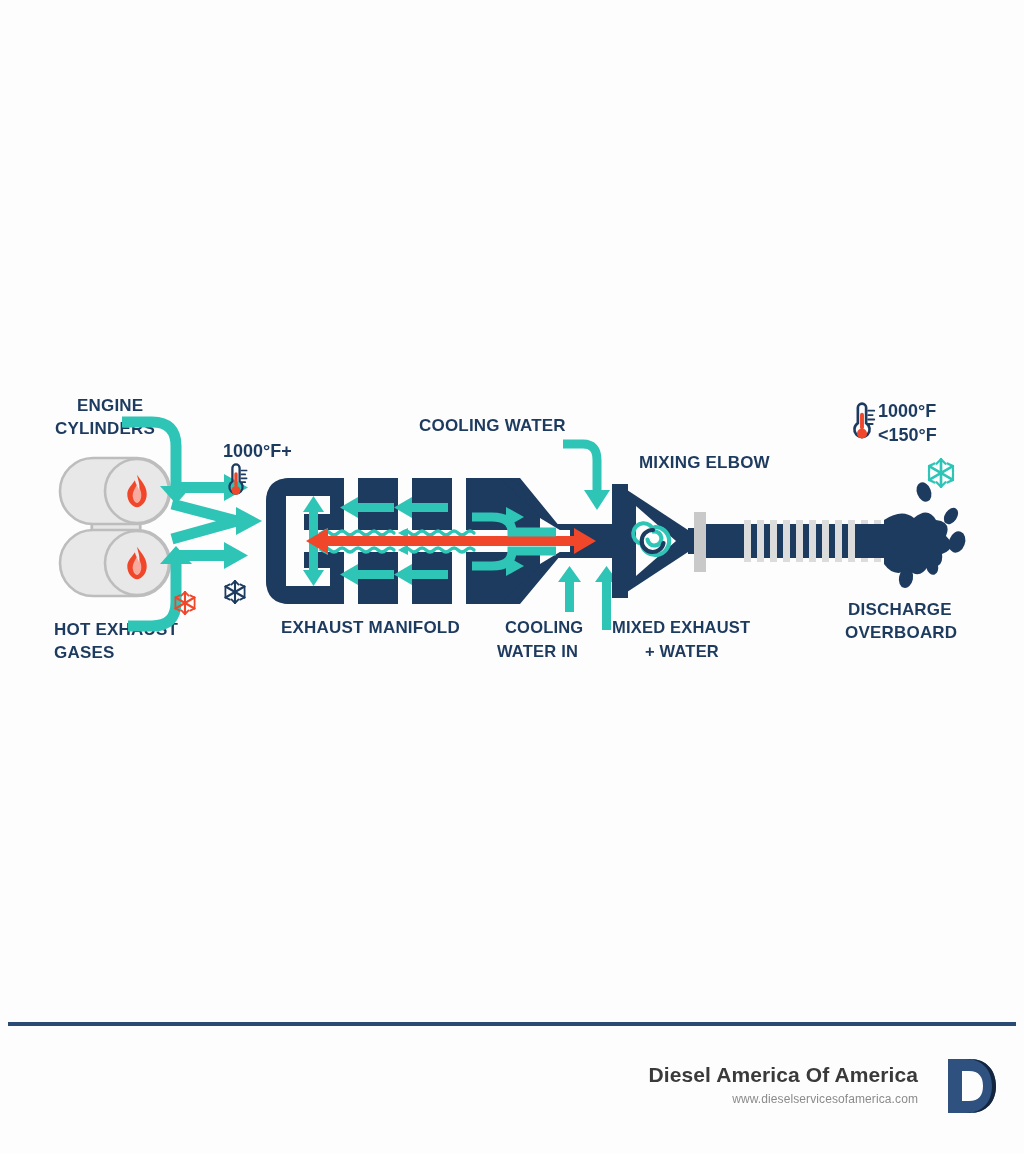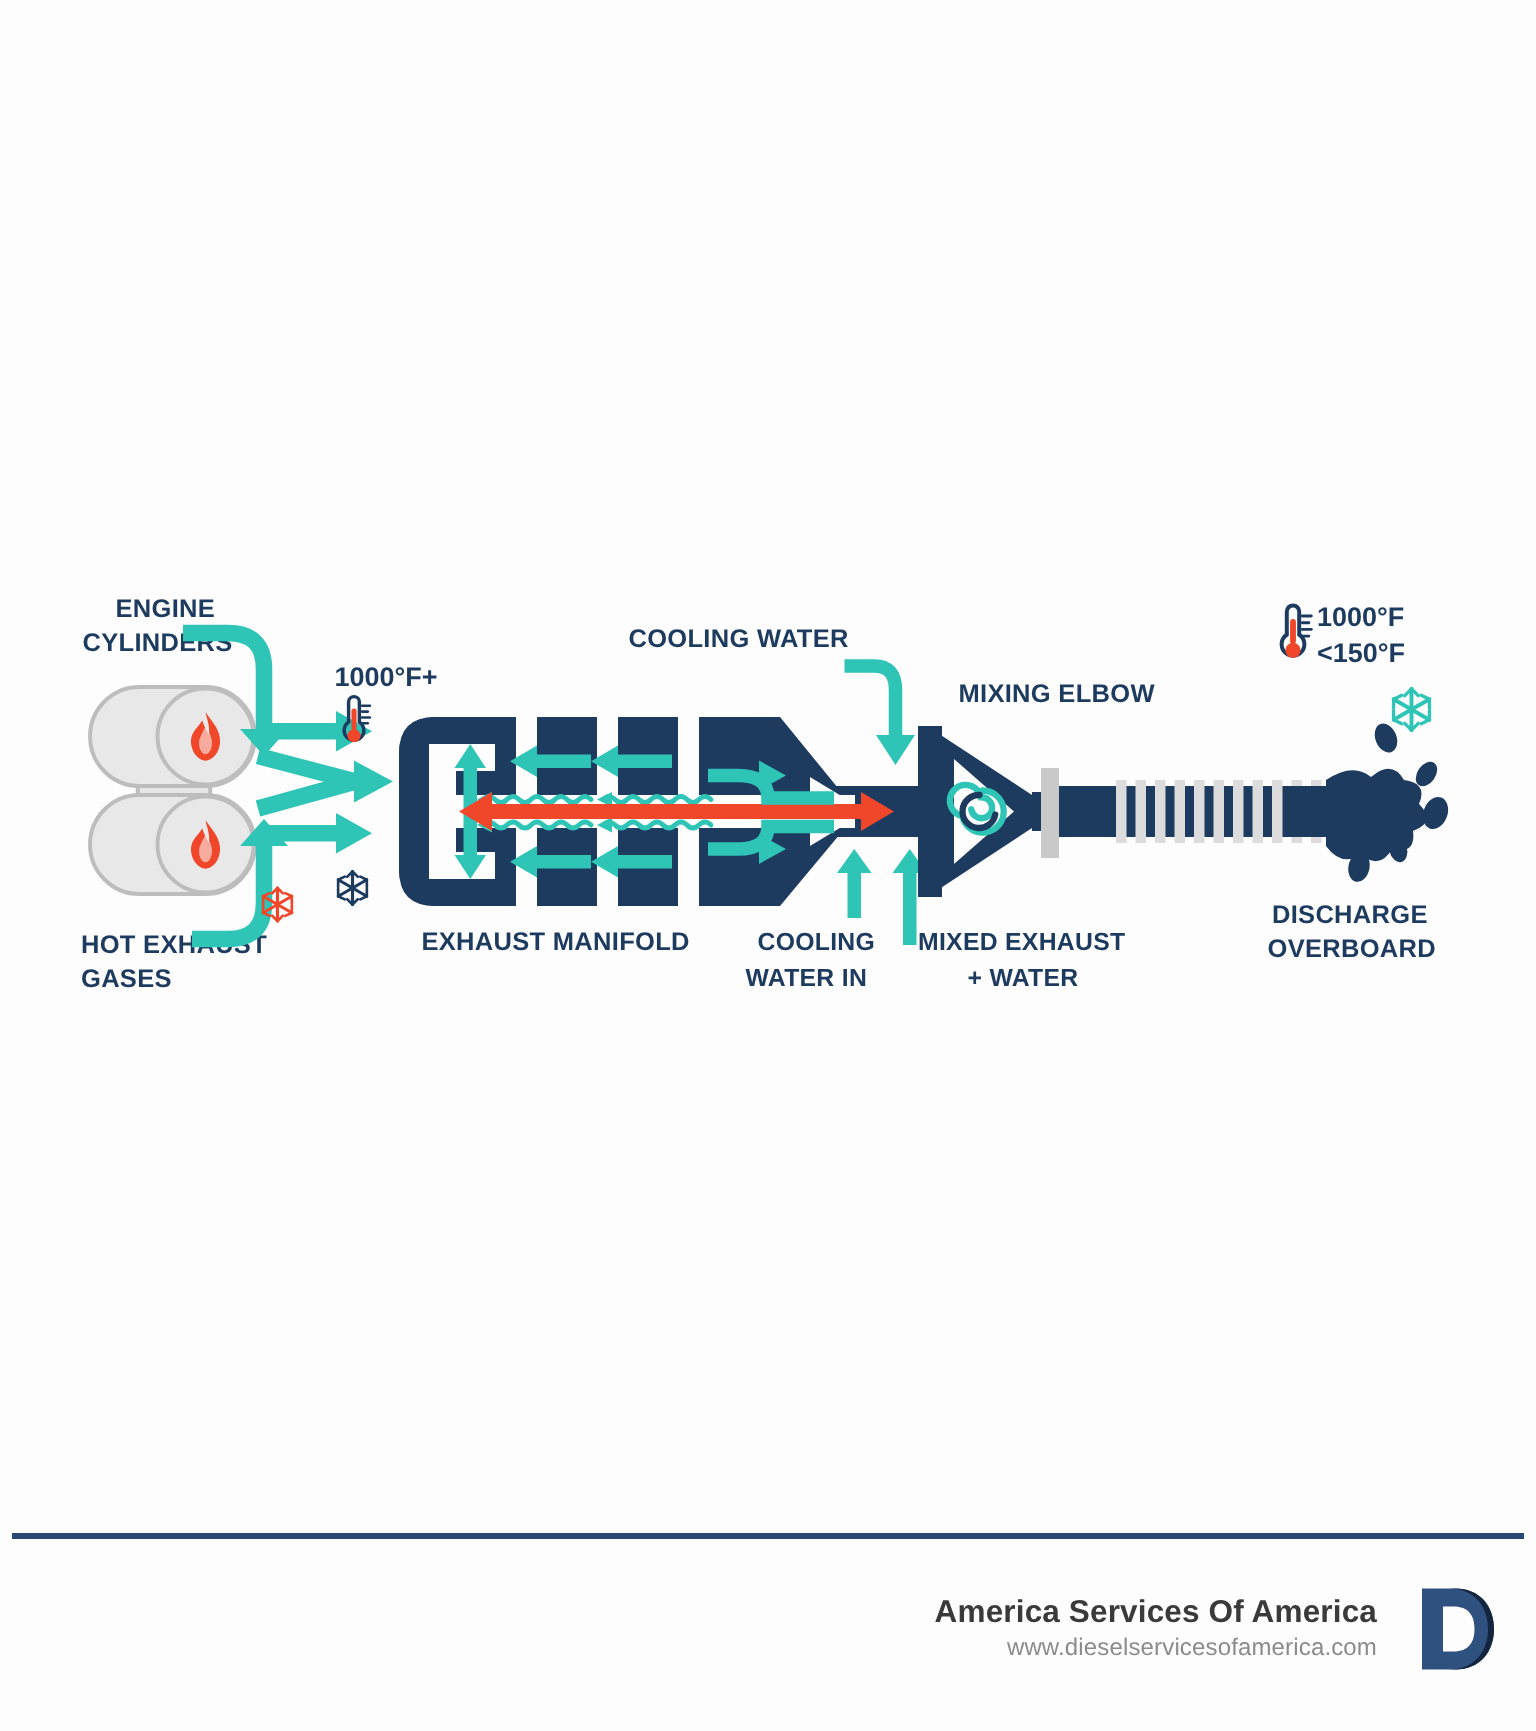--- a/index.html
+++ b/index.html
@@ -54,21 +54,21 @@
   .footer{
     position:absolute;right:22px;top:1055px;
     display:flex;align-items:center;gap:22px;
   }
   .footer-text{text-align:right;}
   .brand{
     font-size:21px;font-weight:bold;color:#3a3a3a;
     letter-spacing:0.1px;line-height:26px;
   }
   .url{
-    font-size:16px;color:#8b8b8b;line-height:22px;letter-spacing:0.1px;
+    font-size:12px;color:#8b8b8b;line-height:22px;letter-spacing:0.1px;
   }
   .logo{width:62px;height:62px;}
 </style>
 </head>
 <body>
 
 <div class="page">
 
 
   <div class="stage">
@@ -353,21 +353,21 @@
       <use href="#thermoShape"></use>
     </g>
 
   </svg>
   </div>
 
   <div class="divider"></div>
 
   <div class="footer">
     <div class="footer-text">
-      <div class="brand">America Services Of America</div>
+      <div class="brand">Diesel America Of America</div>
       <div class="url">www.dieselservicesofamerica.com</div>
     </div>
     <svg class="logo" viewBox="0 0 62 62">
       <path d="M8,4 L30,4 C47,4 56,16 56,31 C56,46 47,58 30,58 L8,58 Z
                M22,16 L22,46 L29,46 C39,46 43,40 43,31 C43,22 39,16 29,16 Z" fill="#2f5180" fill-rule="evenodd"></path>
       <path d="M30,4 C47,4 56,16 56,31 C56,46 47,58 30,58 L26,58 C43,58 52,46 52,31 C52,16 43,4 26,4 Z" fill="#14263f"></path>
     </svg>
   </div>
 
 </div>

